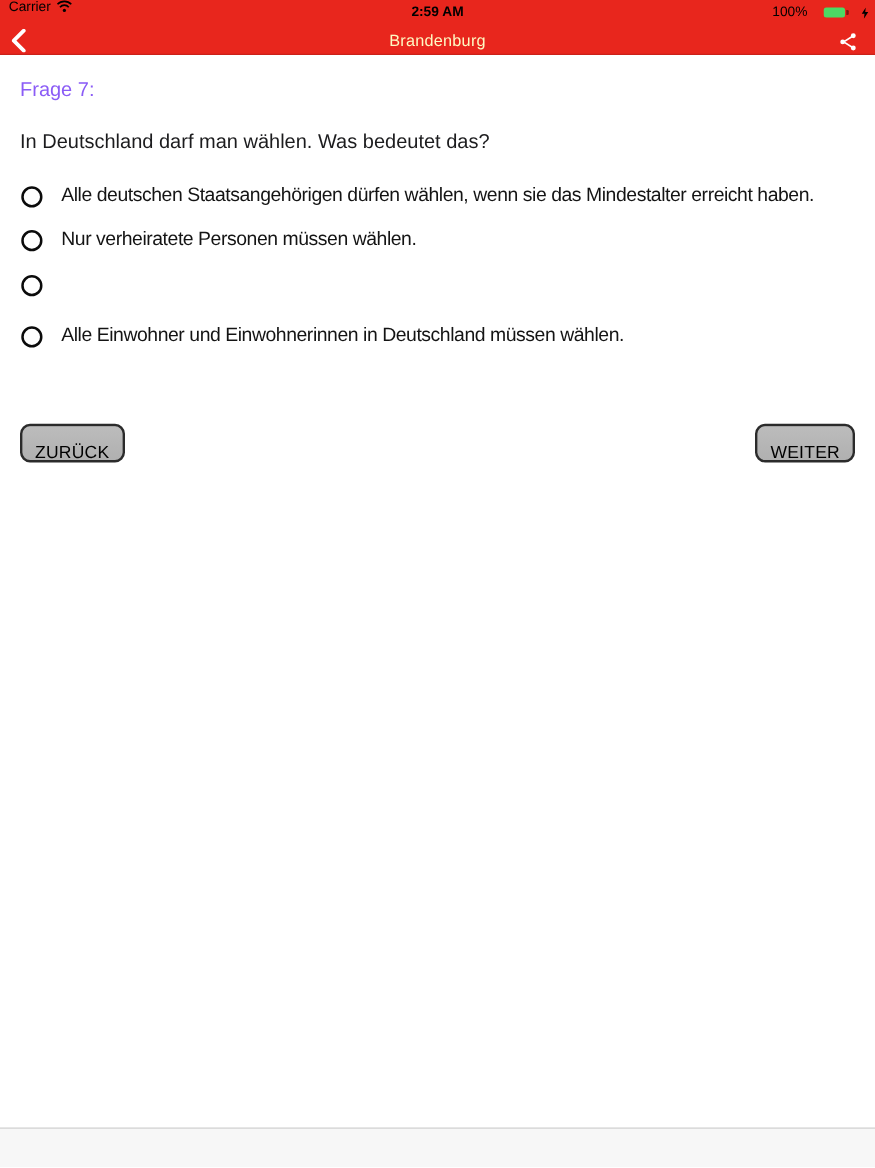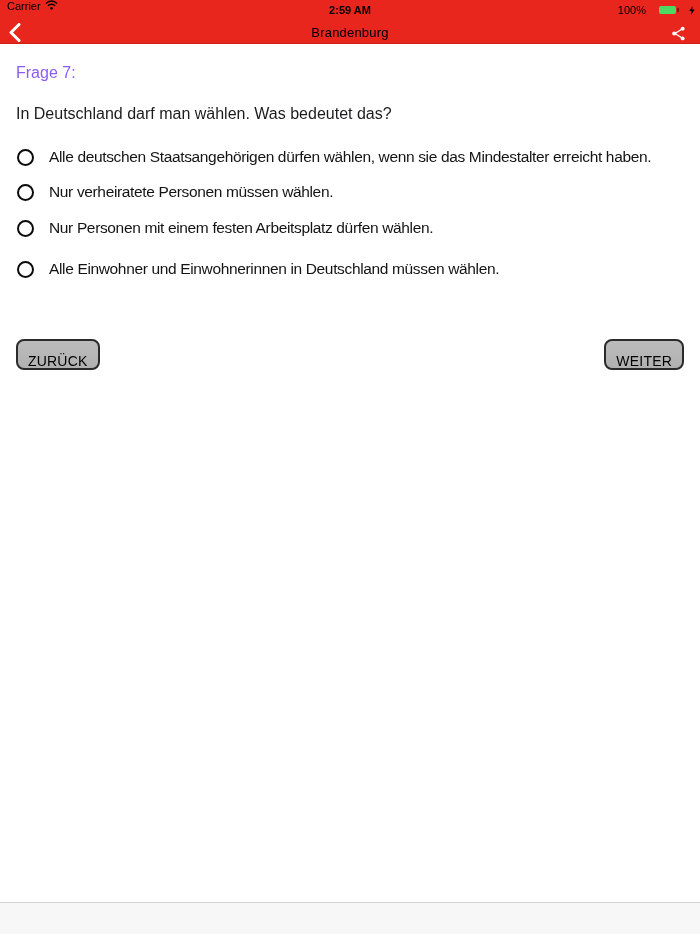--- a/index.html
+++ b/index.html
@@ -14,21 +14,21 @@
     font-size:11px;color:#000;}
   .sb-left{position:absolute;left:7px;top:0;height:20px;display:flex;align-items:flex-start;gap:4px;}
   .sb-center{position:absolute;left:0;right:0;top:0;height:20px;display:flex;align-items:center;justify-content:center;font-weight:700;}
   .sb-right{position:absolute;right:5px;top:0;height:20px;display:flex;align-items:center;gap:13px;}
   .battery{position:relative;width:17px;height:8px;background:var(--battery-green,#4cd964);
     border-radius:2px;display:inline-block;}
   .battery::after{content:"";position:absolute;right:-2.5px;top:2px;width:1.8px;height:4px;
     background:rgba(0,0,0,0.45);border-radius:0 1px 1px 0;}
   .navbar{position:absolute;top:20px;left:0;right:0;height:24px;}
   .nav-title{position:absolute;left:0;right:0;top:0;height:24px;display:flex;align-items:center;
-    justify-content:center;color:#000000;font-size:13px;font-weight:500;letter-spacing:0.2px;}
+    justify-content:center;color:#fef9c3;font-size:13px;font-weight:500;letter-spacing:0.2px;}
   .back-btn{position:absolute;left:9px;top:0;width:22px;height:24px;display:flex;align-items:center;
     justify-content:flex-start;cursor:pointer;background:none;border:none;padding:0;}
   .share-btn{position:absolute;right:13px;top:4px;width:18px;height:18px;cursor:pointer;
     background:none;border:none;padding:0;display:flex;align-items:center;justify-content:center;}
   
   .q-label{position:absolute;left:16px;top:64px;font-size:16px;color:#8b5cf6;}
   .q-text{position:absolute;left:16px;top:105px;font-size:16px;color:#1c1c1e;}
   .option{position:absolute;left:0;height:22px;display:flex;align-items:center;cursor:pointer;}
   .radio{box-sizing:border-box;width:17px;height:17px;border:2px solid #0b0b0b;border-radius:50%;
     background:#fff;margin-left:17px;flex:none;}
@@ -96,21 +96,20 @@
   <div class="option" style="top:144px;align-items:flex-end;">
     <span class="radio"></span>
     <span class="opt-label">Alle deutschen Staatsangehörigen dürfen wählen, wenn sie das Mindestalter erreicht haben.</span>
   </div>
   <div class="option" style="top:181px;">
     <span class="radio"></span>
     <span class="opt-label">Nur verheiratete Personen müssen wählen.</span>
   </div>
   <div class="option" style="top:217px;">
     <span class="radio"></span>
-    <span class="opt-label">Nur Personen mit einem festen Arbeitsplatz dürfen wählen.</span>
   </div>
   <div class="option" style="top:258px;">
     <span class="radio"></span>
     <span class="opt-label">Alle Einwohner und Einwohnerinnen in Deutschland müssen wählen.</span>
   </div>
 
   <button class="navbtn btn-back">ZURÜCK</button>
   <button class="navbtn btn-next">WEITER</button>
 
   <div class="ad-banner"></div>

